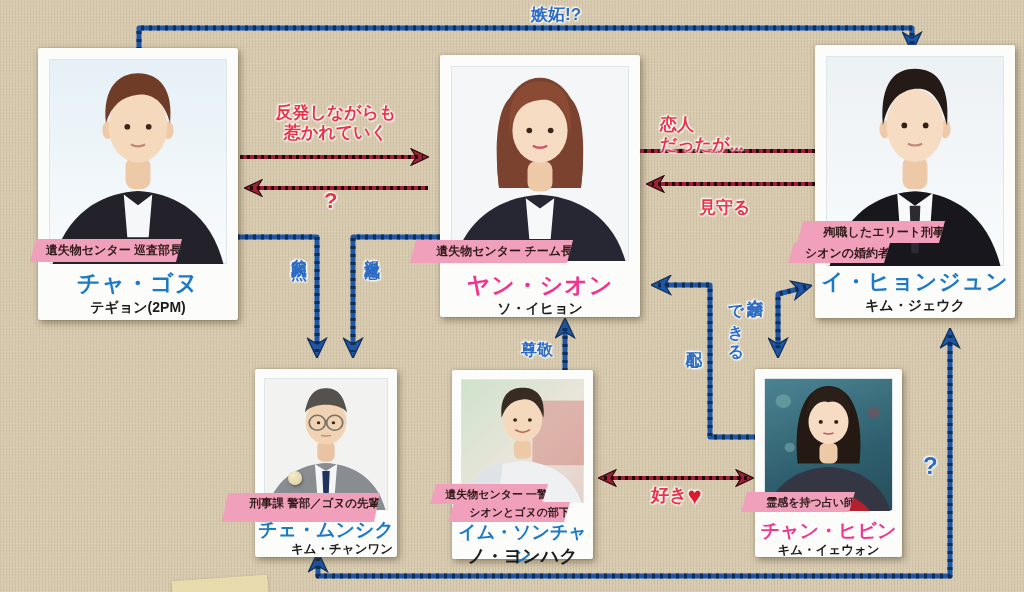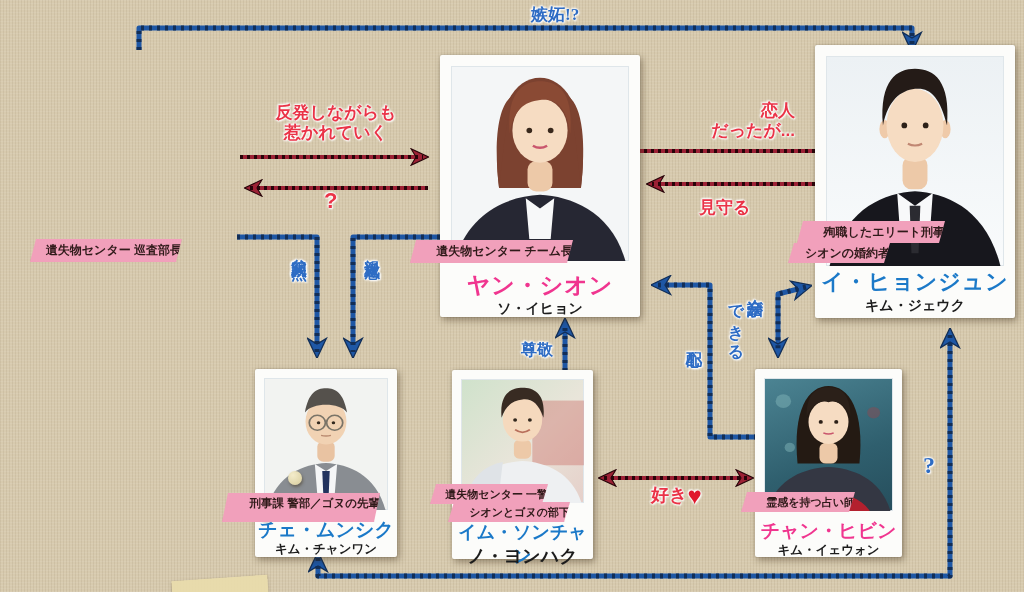--- a/index.html
+++ b/index.html
@@ -28,21 +28,21 @@
   .p6{background:linear-gradient(160deg,#4c8493,#2f5f6e 60%,#264e5c);}
   .char-name{position:absolute;left:0;width:100%;text-align:center;font-weight:bold;letter-spacing:1px;}
   .blue{color:#1b79c8;}
   .pink{color:#f0358f;}
   .actor-name{position:absolute;left:0;width:100%;text-align:center;font-weight:bold;color:#1c1c1c;}
   .ribbon{position:absolute;z-index:3;background:#f1a0bb;color:#301a1a;font-weight:bold;
     text-align:right;clip-path:polygon(6px 0,100% 0,calc(100% - 6px) 100%,0 100%);
     box-shadow:1px 2px 3px rgba(60,40,20,.35);white-space:nowrap;}
   .lbl{position:absolute;z-index:4;font-weight:bold;white-space:nowrap;
     text-shadow:0 0 2px #fff,0 0 3px #fff,1px 1px 2px #fff,-1px -1px 2px #fff;}
-  .lblue{color:#2e6cc4;font-family:Liberation Serif, serif;}
+  .lblue{color:#2e6cc4;}
   .lred{color:#ea3347;}
   .vert{writing-mode:vertical-rl;text-orientation:upright;letter-spacing:2px;}
   .dot{position:absolute;border-radius:50%;z-index:2;
     background:radial-gradient(circle at 35% 30%,#f4eccb,#d8cd9c);
     box-shadow:1px 2px 3px rgba(70,55,30,.5);}
   .tape{position:absolute;z-index:2;background:rgba(233,220,171,.92);
     box-shadow:0 1px 3px rgba(70,55,30,.35);}
 </style>
 </head>
 <body>
@@ -101,20 +101,38 @@
     <g>
       <path class="rope rr" d="M815,184 L652,184" marker-end="url(#mr)"></path>
       <path class="rope rrd" d="M815,184 L652,184"></path>
     </g>
     <g>
       <path class="rope rr" d="M604,478 L748,478" marker-start="url(#mr)" marker-end="url(#mr)"></path>
       <path class="rope rrd" d="M604,478 L748,478"></path>
     </g>
   </svg>
 
+  <div class="card" style="left:38px;top:48px;width:200px;height:272px;">
+    <div class="photo p1" style="left:11px;top:11px;width:178px;height:205px;">
+      <svg viewBox="0 0 100 115" preserveAspectRatio="none">
+        <path d="M2,115 C10,84 32,75 50,74 C68,75 90,84 98,115 Z" fill="#23222a"></path>
+        <path d="M42,76 L50,82 L58,76 L56,100 L44,100 Z" fill="#f6f7f8"></path>
+        <rect x="43" y="55" width="14" height="18" rx="5" fill="#edc9a8"></rect>
+        <ellipse cx="33" cy="40" rx="3" ry="5" fill="#efcaa9"></ellipse>
+        <ellipse cx="67" cy="40" rx="3" ry="5" fill="#efcaa9"></ellipse>
+        <ellipse cx="50" cy="38" rx="16.5" ry="20" fill="#f5d9bd"></ellipse>
+        <circle cx="44" cy="38" r="1.6" fill="#39281c"></circle>
+          <circle cx="56" cy="38" r="1.6" fill="#39281c"></circle>
+        <path d="M46,48 Q50,50 54,48" stroke="#c08773" stroke-width="1.2" fill="none"></path>
+        <path d="M32,36 C30,15 40,8 50,8 C62,8 70,17 68,36 C65,24 58,19 50,20 C41,21 35,26 32,36 Z" fill="#6f3c28"></path>
+      </svg>
+    </div>
+    <div class="char-name blue" style="top:220px;font-size:23px;">チャ・ゴヌ</div>
+    <div class="actor-name" style="top:251px;font-size:14px;">テギョン(2PM)</div>
+  </div>
 
   <div class="card" style="left:440px;top:55px;width:200px;height:262px;">
     <div class="photo p2" style="left:11px;top:11px;width:178px;height:195px;">
       <svg viewBox="0 0 100 115" preserveAspectRatio="none">
         <path d="M27,72 C22,30 34,7 50,7 C66,7 78,30 73,72 Z" fill="#7c4230"></path>
         <path d="M2,115 C10,86 32,77 50,76 C68,77 90,86 98,115 Z" fill="#262733"></path>
         <path d="M42,78 L50,84 L58,78 L56,102 L44,102 Z" fill="#f7f8f9"></path>
         <rect x="43" y="56" width="14" height="18" rx="5" fill="#edc9a8"></rect>
         <ellipse cx="50" cy="38" rx="15.5" ry="19" fill="#f6dcc2"></ellipse>
         <circle cx="44" cy="38" r="1.6" fill="#39281c"></circle>
@@ -160,21 +178,21 @@
         <path d="M33,30 C36,13 42,9 50,9 C58,9 64,13 67,30 C61,21 39,21 33,30 Z" fill="#55514c"></path>
         <circle cx="43" cy="39" r="6.5" fill="none" stroke="#7a7468" stroke-width="1.4"></circle>
         <circle cx="57" cy="39" r="6.5" fill="none" stroke="#7a7468" stroke-width="1.4"></circle>
         <path d="M49.5,39 L50.5,39" stroke="#7a7468" stroke-width="1.4"></path>
         <circle cx="44" cy="39" r="1.4" fill="#32281e"></circle>
           <circle cx="56" cy="39" r="1.4" fill="#32281e"></circle>
         <path d="M46,50 Q50,51 54,50" stroke="#b98a70" stroke-width="1.2" fill="none"></path>
       </svg>
     </div>
     <div class="char-name blue" style="top:148px;font-size:19px;letter-spacing:0;">チェ・ムンシク</div>
-    <div class="actor-name" style="top:172px;font-size:12.5px;">キム・チャンワン</div>
+    <div class="actor-name" style="top:172px;font-size:12.5px;margin-left:16px;">キム・チャンワン</div>
   </div>
 
   <div class="card" style="left:452px;top:370px;width:141px;height:189px;">
     <div class="photo p5" style="left:9px;top:9px;width:123px;height:124px;">
       <svg viewBox="0 0 100 115" preserveAspectRatio="none">
         <rect x="58" y="20" width="42" height="60" fill="#c65a52" opacity="0.35"></rect>
         <path d="M2,115 C10,86 32,77 50,76 C68,77 90,86 98,115 Z" fill="#eef0f2"></path>
         <path d="M2,115 C8,90 20,80 34,77 L30,115 Z" fill="#dfe3e7"></path>
         <rect x="43" y="56" width="14" height="18" rx="5" fill="#edc9a8"></rect>
         <ellipse cx="50" cy="38" rx="16" ry="20" fill="#f5d9bd"></ellipse>
@@ -217,21 +235,21 @@
   <div class="ribbon" style="left:430px;top:484px;width:118px;height:20px;line-height:20px;font-size:11px;">遺失物センター 一警</div>
   <div class="ribbon" style="left:448px;top:502px;width:122px;height:20px;line-height:20px;font-size:11px;">シオンとゴヌの部下</div>
   <div class="ribbon" style="left:741px;top:492px;width:114px;height:20px;line-height:20px;font-size:11px;">霊感を持つ占い師</div>
 
   <div class="lbl lblue" style="left:531px;top:3px;font-size:17px;">嫉妬!?</div>
   <div class="lbl lred" style="left:268px;top:103px;width:136px;text-align:center;font-size:17px;line-height:1.2;">
     <div>反発しながらも</div>
     <div>惹かれていく</div>
   </div>
   <div class="lbl lred" style="left:324px;top:188px;font-size:22px;">?</div>
-  <div class="lbl lred" style="left:660px;top:101px;width:135px;text-align:right;font-size:17px;line-height:1.2;">
+  <div class="lbl lred" style="left:660px;top:115px;width:135px;text-align:left;font-size:17px;line-height:1.2;">
     <div>恋人</div>
     <div>だったが...</div>
   </div>
   <div class="lbl lred" style="left:699px;top:196px;font-size:17px;">見守る</div>
   <div class="lbl lblue vert" style="left:288px;top:246px;font-size:16px;">父親同然</div>
   <div class="lbl lblue vert" style="left:361px;top:247px;font-size:16px;">親近感</div>
   <div class="lbl lblue" style="left:521px;top:340px;font-size:16px;">尊敬</div>
   <div class="lbl lblue vert" style="left:683px;top:337px;font-size:16px;">心配</div>
   <div class="lbl lblue vert" style="left:744px;top:286px;font-size:16px;">会話が</div>
   <div class="lbl lblue vert" style="left:725px;top:293px;font-size:16px;">できる</div>

